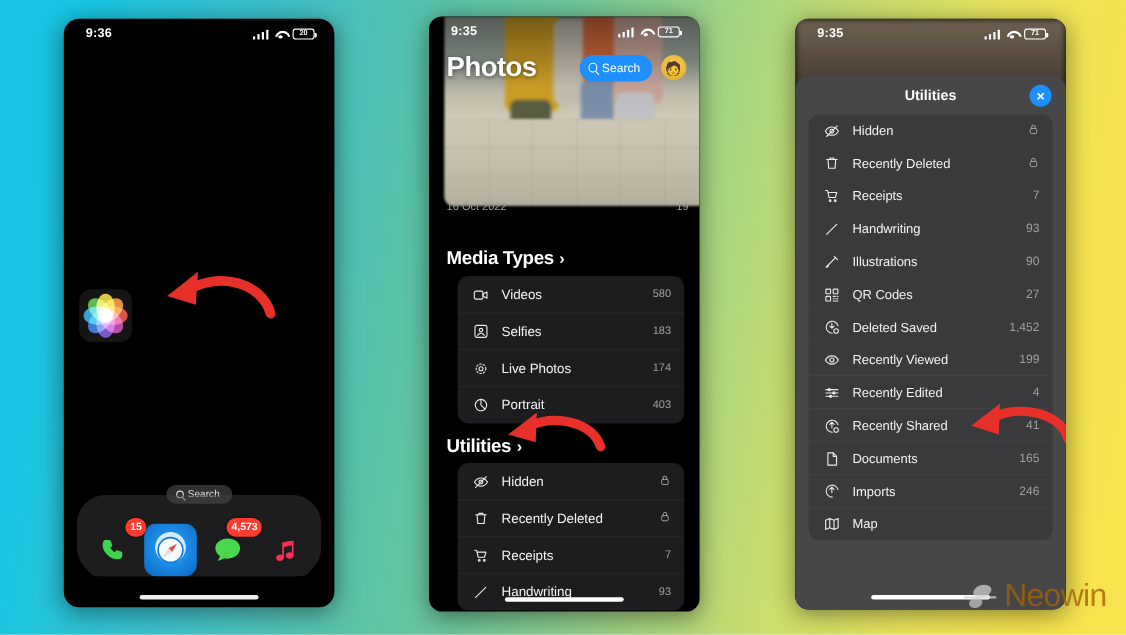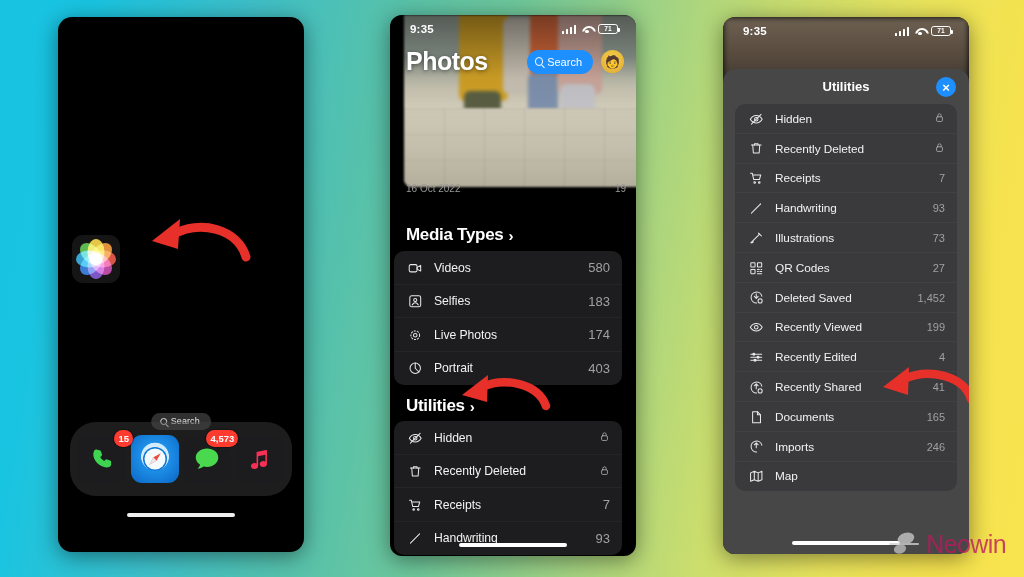--- a/index.html
+++ b/index.html
@@ -78,21 +78,21 @@
     background:rgba(78,78,78,.62); border-radius:11px;
     padding:3px 11px 4px 9px; display:flex; align-items:center; gap:3.5px;
   }
   .search-pill .mg { width:7px;height:7px;border:1.1px solid #dcdcdc;border-radius:50%;position:relative;display:block; }
   .search-pill .mg:after { content:"";position:absolute;right:-3px;bottom:-2.2px;width:3.6px;height:1.1px;background:#dcdcdc;transform:rotate(45deg);border-radius:1px; }
   .search-pill span { color:#e4e4e4; font-size:9px; letter-spacing:.1px; }
 
   .dock {
     position:absolute; left:12px; right:12px; bottom:28px; height:74px;
     background:rgba(70,70,70,.42); border-radius:26px;
-    display:flex; align-items:center; justify-content:space-around; padding:0 6px;
+    display:flex; align-items:flex-end; justify-content:space-around; padding:0 6px;
   }
   .dock-app { position:relative; width:48px; height:48px; }
   .dock-app .sq {
     width:48px; height:48px; border-radius:11px; overflow:hidden;
     display:flex; align-items:center; justify-content:center;
   }
   .badge {
     position:absolute; top:-5px; right:-7px; min-width:19px; height:17px;
     background:#ff3b30; border-radius:9px; color:#fff; font-size:9.5px;
     font-weight:600; display:flex; align-items:center; justify-content:center;
@@ -155,32 +155,32 @@
     color:#9b9b9b; font-size:10px; z-index:20;
   }
 
   .sec-head {
     position:absolute; left:16px; color:#fff; font-size:17px; font-weight:700;
     display:flex; align-items:center; gap:5px; letter-spacing:-.3px;
   }
   .chev { font-size:15px; color:#fff; font-weight:600; line-height:1; }
 
   .card {
-    position:absolute; left:4px; right:14px;
+    position:absolute; left:26px; right:14px;
     background:#1d1d1f; border-radius:10px; overflow:hidden;
   }
   .row {
     display:flex; align-items:center; height:33.5px; padding:0 12px 0 13px;
   }
   .row .ic {
     width:16px; height:16px; margin-right:11px; flex:none;
     display:flex; align-items:center; justify-content:center;
   }
   .row .lb { color:#f2f2f2; font-size:12.2px; flex:1; letter-spacing:-.05px; }
-  .row .val { color:#a0a0a0; font-size:13px; }
+  .row .val { color:#a0a0a0; font-size:10px; }
   .row .lock { color:#b8b8b8; font-size:11px; }
 
   
   #phone3 .bgphoto {
     position:absolute; left:0; right:0; top:0; height:70px;
     background:linear-gradient(180deg,#6e6152 0%,#55493c 60%,#3a332b 100%);
     filter:blur(3px);
   }
   .sheet {
     position:absolute; left:0; right:0; top:52px; bottom:0;
@@ -205,26 +205,41 @@
 
   
   .arrow-svg { position:absolute; pointer-events:none; z-index:60; }
 
   
   .neowin {
     position:absolute; right:18px; bottom:18px;
     display:flex; align-items:center; gap:7px; z-index:80; opacity:.78;
   }
   .neowin-mark { width:30px; height:30px; position:relative; }
-  .neowin-text { color:#be185d; font-size:25px; letter-spacing:-.6px; font-weight:400; }
+  .neowin-text { color:#a16207; font-size:29px; letter-spacing:-.6px; font-weight:400; }
 </style>
 </head>
 <body>
 
 <div class="phone" id="phone1">
+  <div class="statusbar">
+    <span class="sb-time">9:36</span>
+    <span class="sb-right">
+      <span class="bars">
+          <i></i>
+          <i></i>
+          <i></i>
+          <i></i>
+        </span>
+      <span class="wifi"></span>
+      <span class="batt">
+          <span>20</span>
+        </span>
+    </span>
+  </div>
 
   <div class="home">
     <div class="photos-icon" id="photosIcon">
         <div class="petal" style="background: rgb(246, 211, 60); transform: translate(-50%, -50%) rotate(0deg) translateY(-7px);"></div>
         <div class="petal" style="background: rgb(240, 146, 46); transform: translate(-50%, -50%) rotate(45deg) translateY(-7px);"></div>
         <div class="petal" style="background: rgb(234, 75, 60); transform: translate(-50%, -50%) rotate(90deg) translateY(-7px);"></div>
         <div class="petal" style="background: rgb(195, 65, 168); transform: translate(-50%, -50%) rotate(135deg) translateY(-7px);"></div>
         <div class="petal" style="background: rgb(122, 79, 208); transform: translate(-50%, -50%) rotate(180deg) translateY(-7px);"></div>
         <div class="petal" style="background: rgb(47, 122, 224); transform: translate(-50%, -50%) rotate(225deg) translateY(-7px);"></div>
         <div class="petal" style="background: rgb(42, 169, 224); transform: translate(-50%, -50%) rotate(270deg) translateY(-7px);"></div>
@@ -527,21 +542,21 @@
     </div>
     <div class="row" style="box-shadow:inset 0 -0.6px 0 rgba(255,255,255,.08)">
       <span class="ic">
             <svg viewBox="0 0 24 24" width="14.5" height="14.5" fill="none" stroke="#e9e9e9" stroke-width="1.7" stroke-linecap="round" stroke-linejoin="round">
               <path d="M3.4 19.4L17.6 5.2"></path>
               <path d="M3.4 19.4c2.4.4 3.4-.6 3.4-2.2"></path>
               <path d="M15.6 3.4l4.8 4.8"></path>
             </svg>
           </span>
       <span class="lb">Illustrations</span>
-      <span class="val">73</span>
+      <span class="val">90</span>
     </div>
     <div class="row" style="box-shadow:inset 0 -0.6px 0 rgba(255,255,255,.08)">
       <span class="ic">
             <svg viewBox="0 0 24 24" width="14.5" height="14.5" fill="none" stroke="#e9e9e9" stroke-width="1.7" stroke-linecap="round" stroke-linejoin="round">
               <rect x="3" y="3" width="7" height="7" rx="1"></rect>
               <rect x="14" y="3" width="7" height="7" rx="1"></rect>
               <rect x="3" y="14" width="7" height="7" rx="1"></rect>
               <path d="M14 14h3M20 14h1M14 17.5h1.5M18 17.5h3M14 21h7"></path>
             </svg>
           </span>

